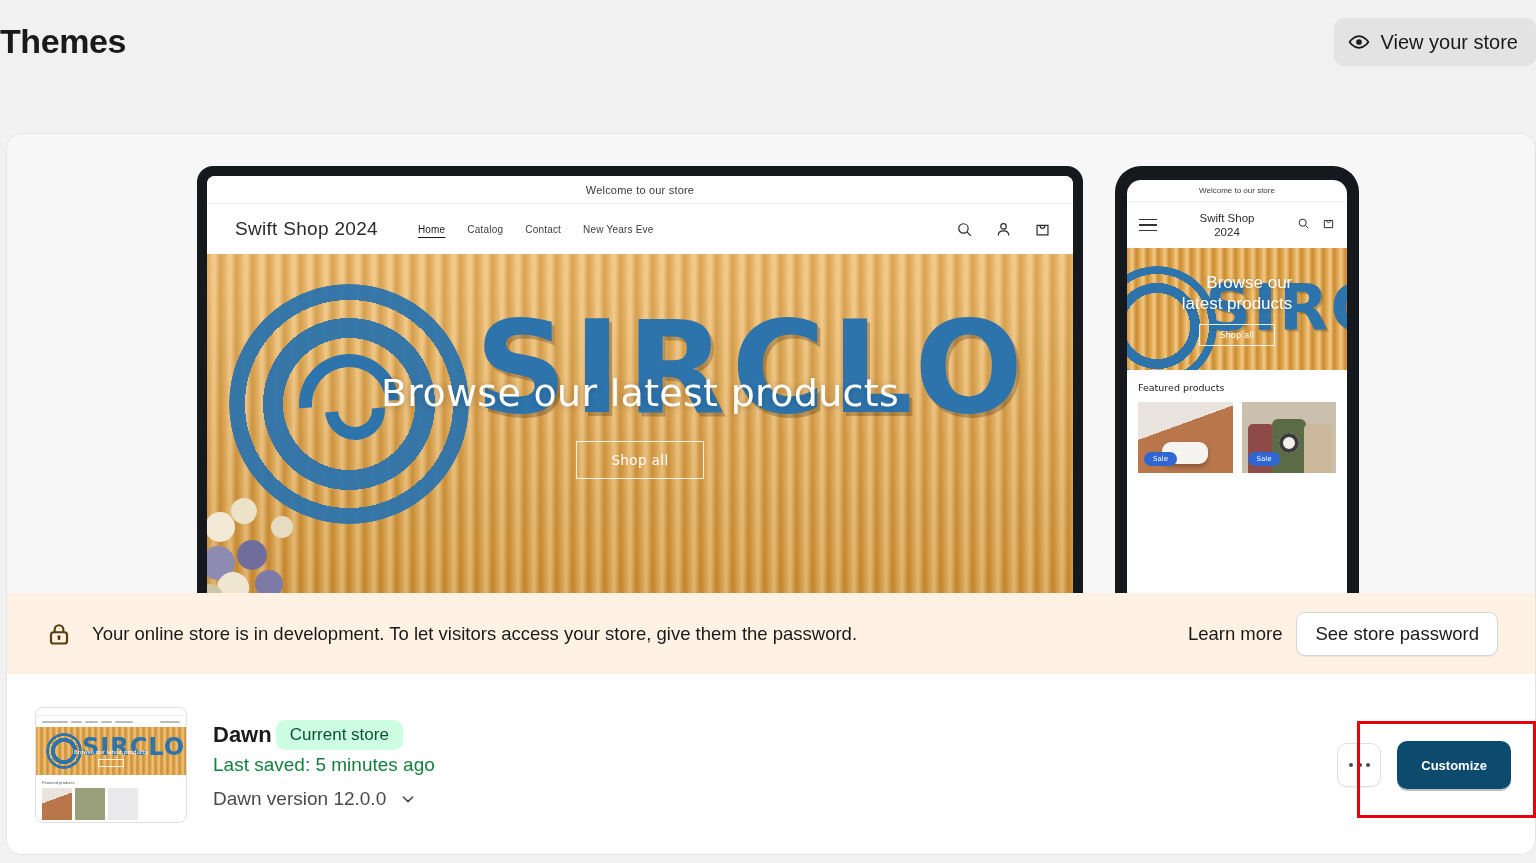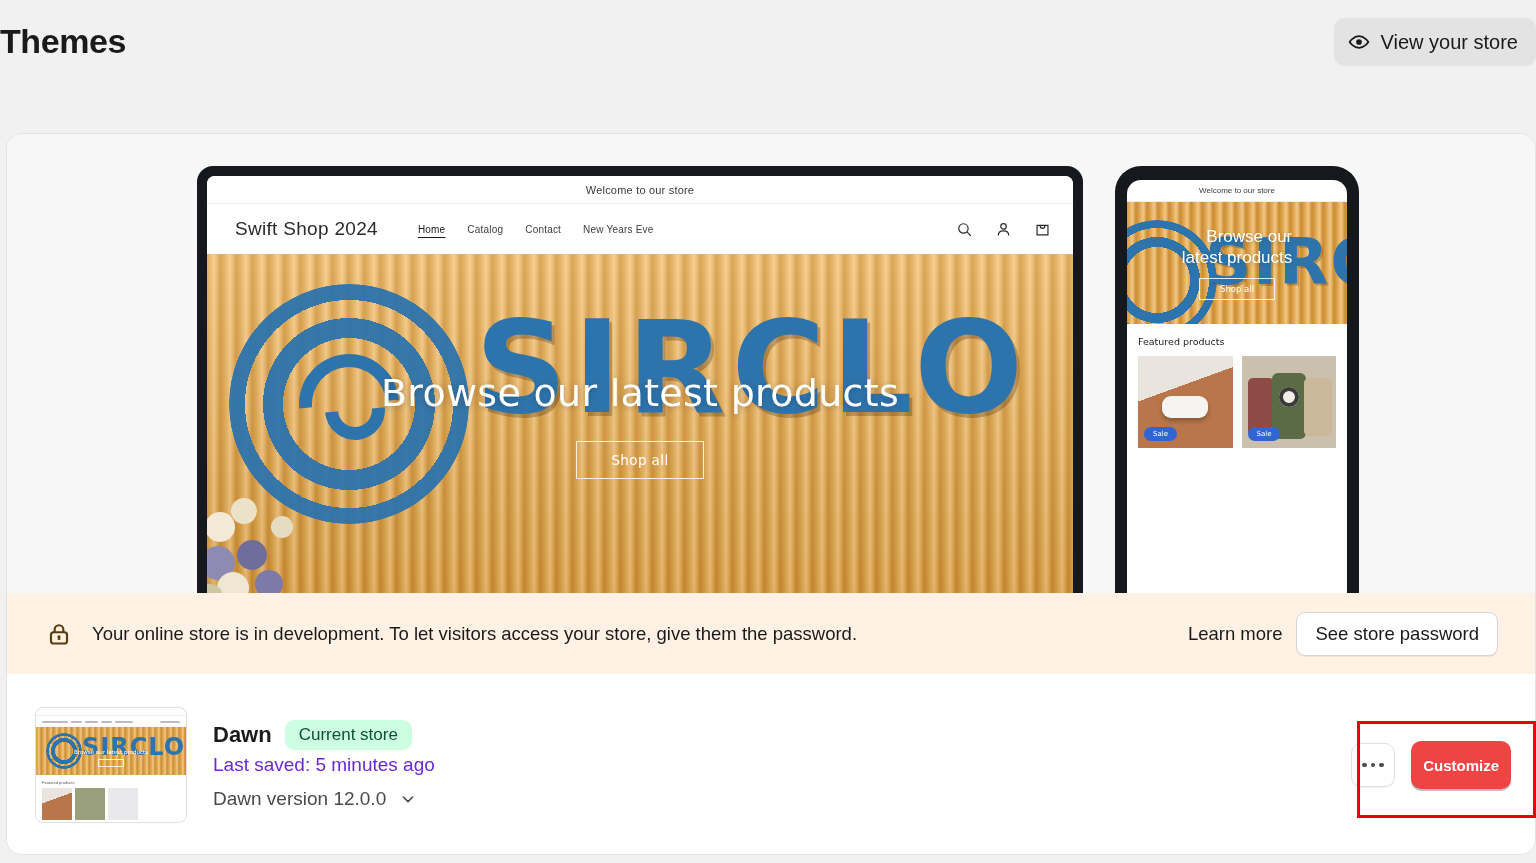--- a/index.html
+++ b/index.html
@@ -187,21 +187,21 @@
   .m-hero-btn {
     padding: 5px 20px; border: 1px solid rgba(255,255,255,.85);
     color: #fff; font-size: 8.5px; font-family: "DejaVu Sans", sans-serif;
   }
   .m-featured { padding: 12px 11px 0 11px; }
   .m-featured-title {
     font-size: 9.5px; color: #222; font-family: "DejaVu Sans", sans-serif;
     margin-bottom: 9px;
   }
   .m-products { display: flex; gap: 9px; }
-  .m-card { position: relative; width: 95px; height: 92px; overflow: hidden; }
+  .m-card { position: relative; width: 95px; height: 71px; overflow: hidden; }
   .m-card .pimg { position: absolute; inset: 0; }
   .soap { background: linear-gradient(160deg,#e9e4dd 0 36%, #b8764a 36% 100%); }
   .soap::after {
     content:""; position:absolute; left:24px; top:40px; width:46px; height:22px;
     background:#f6f4f0; border-radius:9px; box-shadow:0 3px 4px rgba(0,0,0,.25);
   }
   .packs { background: linear-gradient(180deg,#cbbfae 0 100%); }
   .packs::before {
     content:""; position:absolute; left:6px; top:22px; width:26px; height:58px;
     background:#8e4a47; border-radius:5px;
@@ -285,45 +285,45 @@
   .t-body { padding: 5px 6px; }
   .t-lbl { font-size: 4px; color: #555; margin-bottom: 3px; }
   .t-grid { display: flex; gap: 3px; }
   .t-prod { width: 30px; height: 32px; position: relative; }
   .t-p1 { background: linear-gradient(160deg,#e9e4dd 0 36%,#b8764a 36% 100%); }
   .t-p2 { background:#9aa07c; }
   .t-p3 { background:#e9e9ec; }
   .t-meta { font-size:3px; color:#888; line-height:1.6; margin-top:2px; }
 
   .theme-info { margin-left: 26px; flex: 1; }
-  .theme-name-row { display: flex; align-items: center; gap: 13px; }
+  .theme-name-row { display: flex; align-items: center; gap: 4px; }
   .theme-name { font-size: 22px; font-weight: 700; color: #1a1a1a; }
   .badge {
     background: #cdfee1; color: #0c5132; font-size: 17px;
     padding: 4px 14px; border-radius: 9px; line-height: 1.25;
   }
-  .theme-saved { font-size: 19px; color: #6d28d9; margin-top: 4px; }
+  .theme-saved { font-size: 19px; color: #15803d; margin-top: 4px; }
   .theme-version-row {
     display: flex; align-items: center; gap: 14px; margin-top: 12px;
     cursor: pointer; width: fit-content;
   }
   .theme-version { font-size: 19px; color: #4a4a4a; }
   .chev { width: 16px; height: 16px; }
 
   .row-actions { display: flex; align-items: center; gap: 16px; margin-right: 4px; }
   .more-btn {
     width: 44px; height: 44px; background: #fff; border: 1px solid #e0e0e0;
     border-radius: 10px; display: flex; align-items: center; justify-content: center;
     gap: 4px; cursor: pointer; box-shadow: 0 1px 0 rgba(0,0,0,.05);
   }
   .more-btn i { width: 4.5px; height: 4.5px; background: #4a4a4a; border-radius: 50%; display:block; }
   .customize-btn {
-    height: 48px; padding: 0 12px; background: #ef4444; color: #fff;
+    height: 48px; padding: 0 24px; background: #0c4a6e; color: #fff;
     border: none; border-radius: 10px; font-family: "Liberation Sans", sans-serif;
-    font-size: 15px; font-weight: 700; cursor: pointer;
+    font-size: 13px; font-weight: 700; cursor: pointer;
     box-shadow: 0 2px 0 rgba(0,0,0,.25);
   }
   .highlight-box {
     position: absolute; left: 1357px; top: 721px; width: 179px; height: 97px;
     border: 3px solid #e8000d; pointer-events: none; z-index: 50;
   }
 </style>
 </head>
 <body>
 
@@ -395,20 +395,45 @@
             <div class="hero-title">Browse our latest products</div>
             <div class="hero-btn">Shop all</div>
           </div>
         </div>
       </div>
     </div>
 
     <div class="mobile-device">
       <div class="mobile-screen">
         <div class="m-announce">Welcome to our store</div>
+        <div class="m-nav">
+          <span class="m-burger">
+              <i></i>
+              <i></i>
+              <i></i>
+            </span>
+          <div class="m-logo">
+            <div>Swift Shop</div>
+            <div>2024</div>
+          </div>
+          <div class="m-icons">
+            <span>
+              <svg width="13" height="13" viewBox="0 0 24 24" fill="none" stroke="#2b2b2b" stroke-width="1.8">
+                <circle cx="10.5" cy="10.5" r="6.6"></circle>
+                  <path d="M15.4 15.4 21 21"></path>
+              </svg>
+            </span>
+            <span>
+              <svg width="13" height="13" viewBox="0 0 24 24" fill="none" stroke="#2b2b2b" stroke-width="1.8">
+                <path d="M4.3 6.3h15.4v13.4H4.3z"></path>
+                  <path d="M8.6 6.3c0 2.5 1.5 4.1 3.4 4.1s3.4-1.6 3.4-4.1"></path>
+              </svg>
+            </span>
+          </div>
+        </div>
         <div class="m-hero">
           <div class="m-mark"></div>
           <div class="m-sirclo">SIRCLO</div>
           <div class="m-overlay">
             <div class="m-hero-title">
               <div>Browse our</div>
               <div>latest products</div>
             </div>
             <div class="m-hero-btn">Shop all</div>
           </div>

